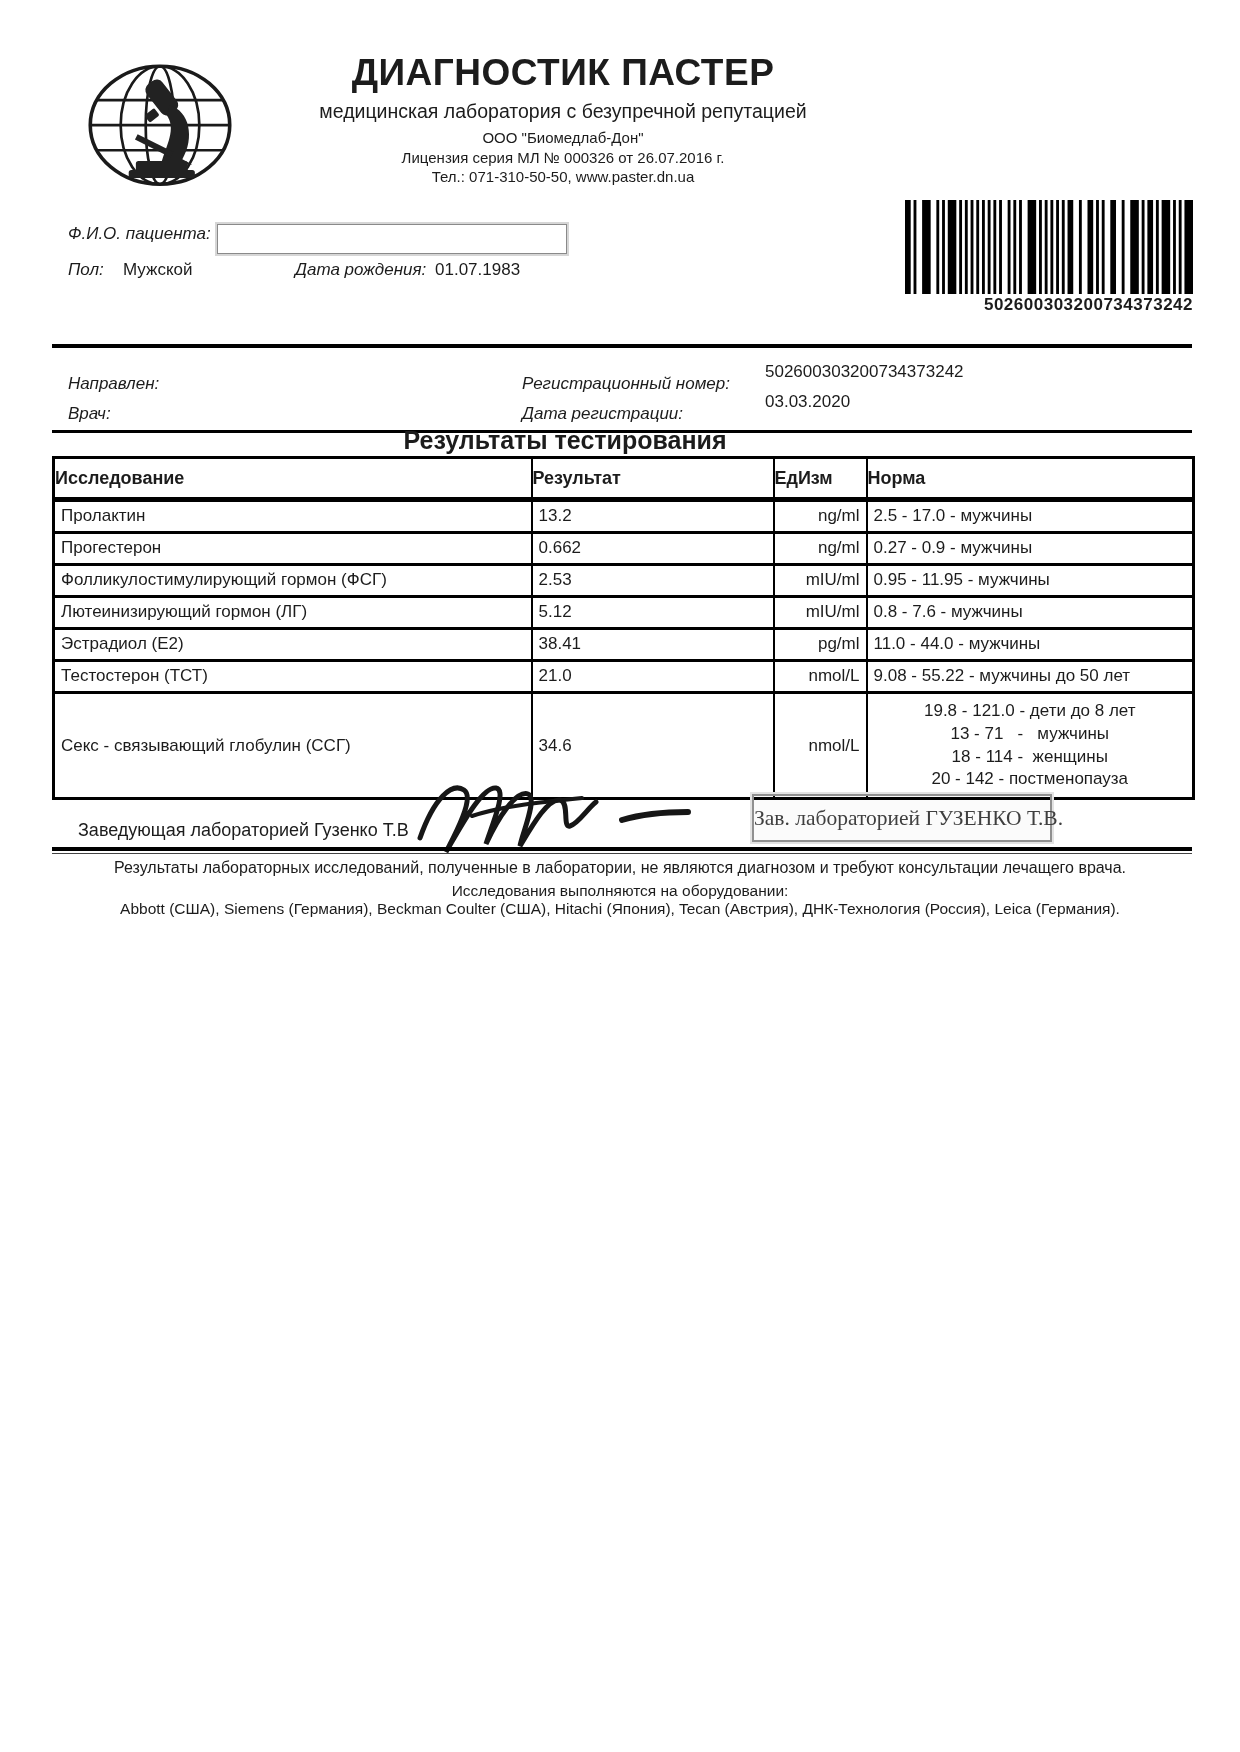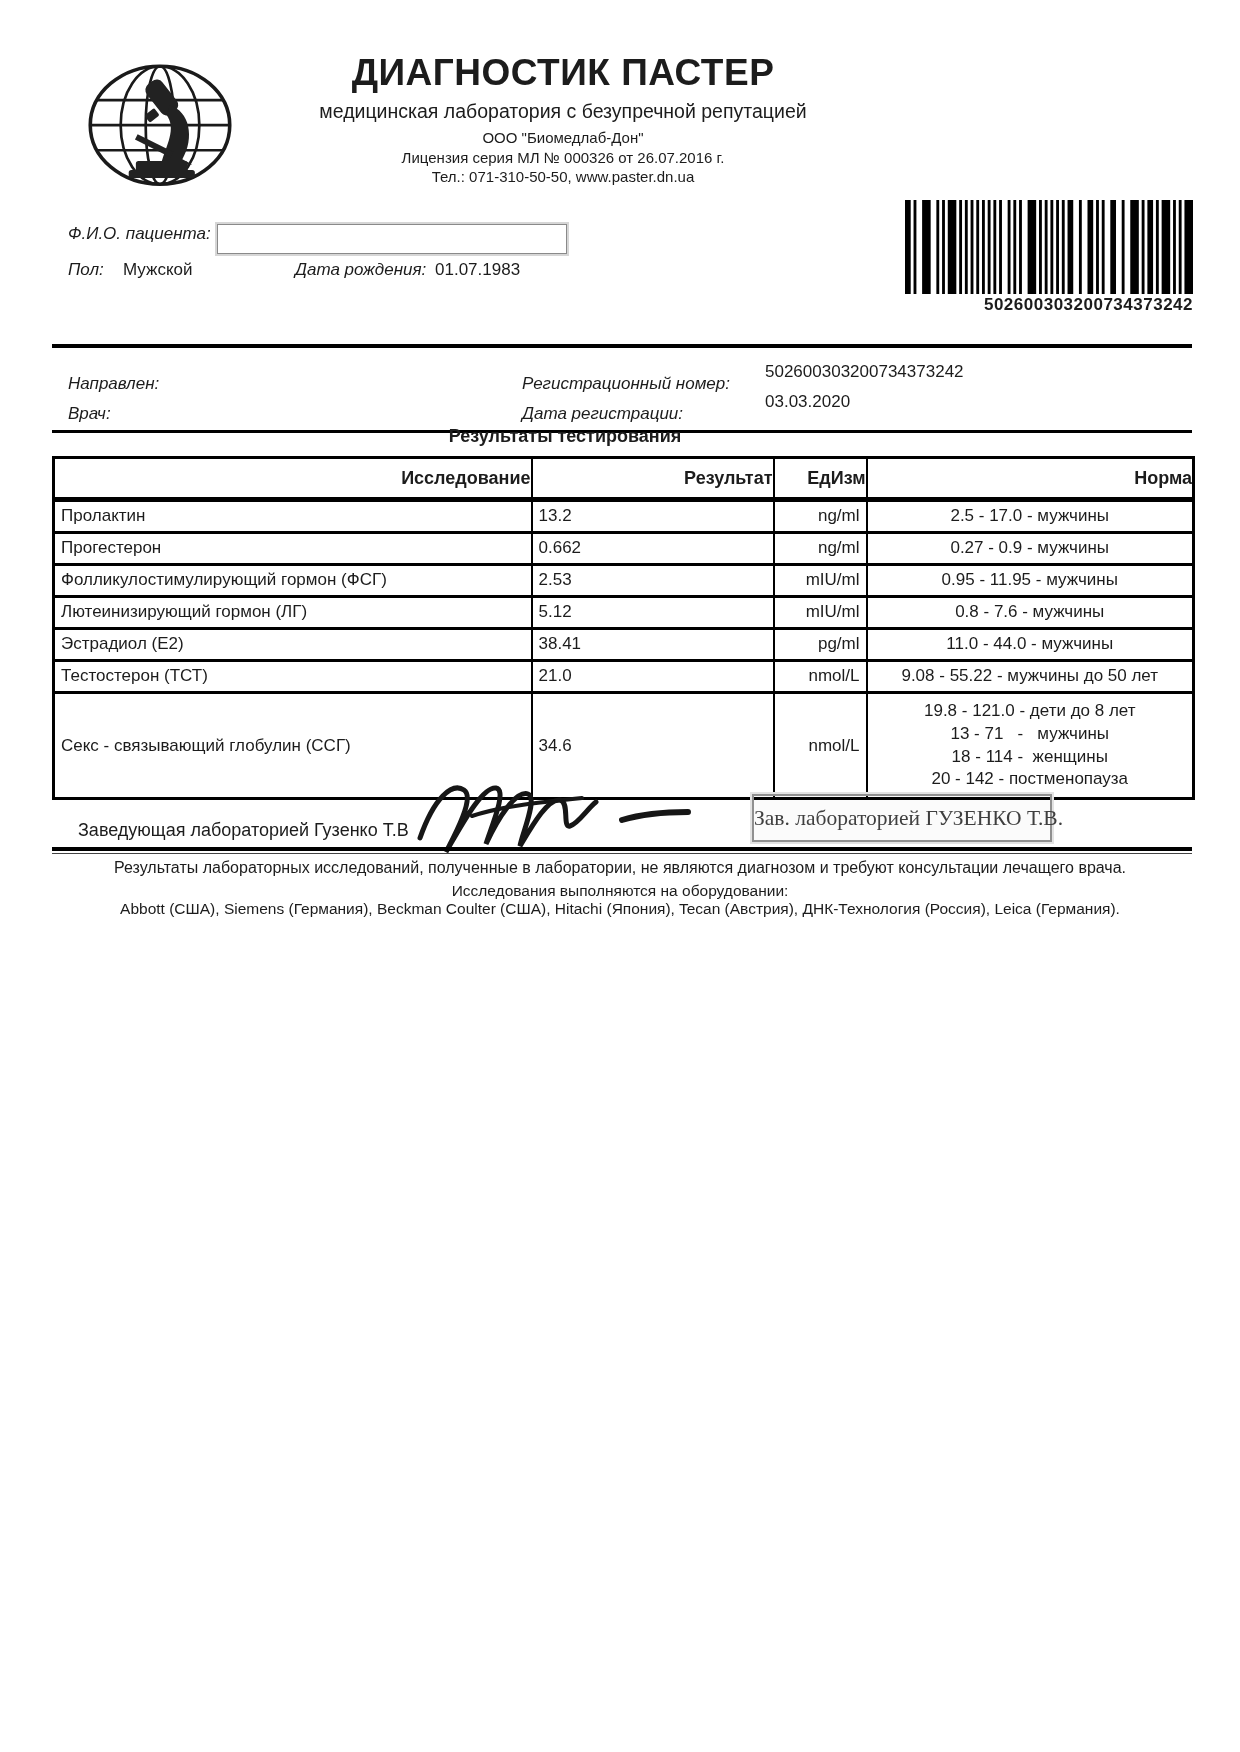--- a/index.html
+++ b/index.html
@@ -38,33 +38,33 @@
          border-top:4px solid #000; border-bottom:3px solid #000; padding:10px 0 12px; }
   .reg-row { position:relative; height:30px; }
   .reg-row span { position:absolute; top:4px; font-size:17px; white-space:nowrap; }
   .reg .lbl { font-style:italic;margin-top:12px; }
   .reg-l { left:16px; }
   .reg-m { left:470px; }
   .reg-v { left:713px; }
 
   
   .results-title { position:absolute; left:0; top:426px; width:1130px; text-align:center;
-                   font-size:18px; font-weight:bold; }
+                   font-size:25px; font-weight:bold; }
   .results-table { position:absolute; left:52px; top:456px; width:1140px;
                    border-collapse:collapse; table-layout:fixed; }
   .results-table th, .results-table td { border:2px solid #000; font-size:17px; vertical-align:middle; }
   .results-table table, .results-table tr { border:3px solid #000; }
   .results-table { border:3px solid #000; }
-  .results-table th { height:42px; font-size:18px; font-weight:bold; text-align:right;
+  .results-table th { height:42px; font-size:18px; font-weight:bold; text-align:left;
                       border-bottom:5px solid #000; }
   .results-table td { border-top:3px solid #000; border-bottom:3px solid #000; padding:3px 6px; height:28px; }
   .cell-test { text-align:left; padding-left:7px; }
   .cell-result { text-align:left; }
   .cell-unit { text-align:right; padding-right:9px; }
-  .cell-norm { text-align:center; padding-left:8px; }
+  .cell-norm { text-align:left; padding-left:8px; }
   .cell-norm .norm-line { white-space:pre; line-height:1.35; }
   .cell-norm.centered { text-align:center; padding:6px 0; }
 
   
   .sig-row { position:absolute; left:52px; top:780px; width:1140px; height:72px; }
   .sig-text { position:absolute; left:26px; top:40px; font-size:18px; }
   .sig-svg { position:absolute; left:360px; top:-12px; width:300px; height:88px; }
   .stamp { position:absolute; left:700px; top:14px; width:300px; height:48px;
            border:2px solid #909090; box-shadow:0 0 0 2px #e3e3e3; background:rgba(0,0,0,0.015);
            font-family:"Liberation Serif","DejaVu Serif",serif; font-size:21.5px; color:#3f3f3f;

